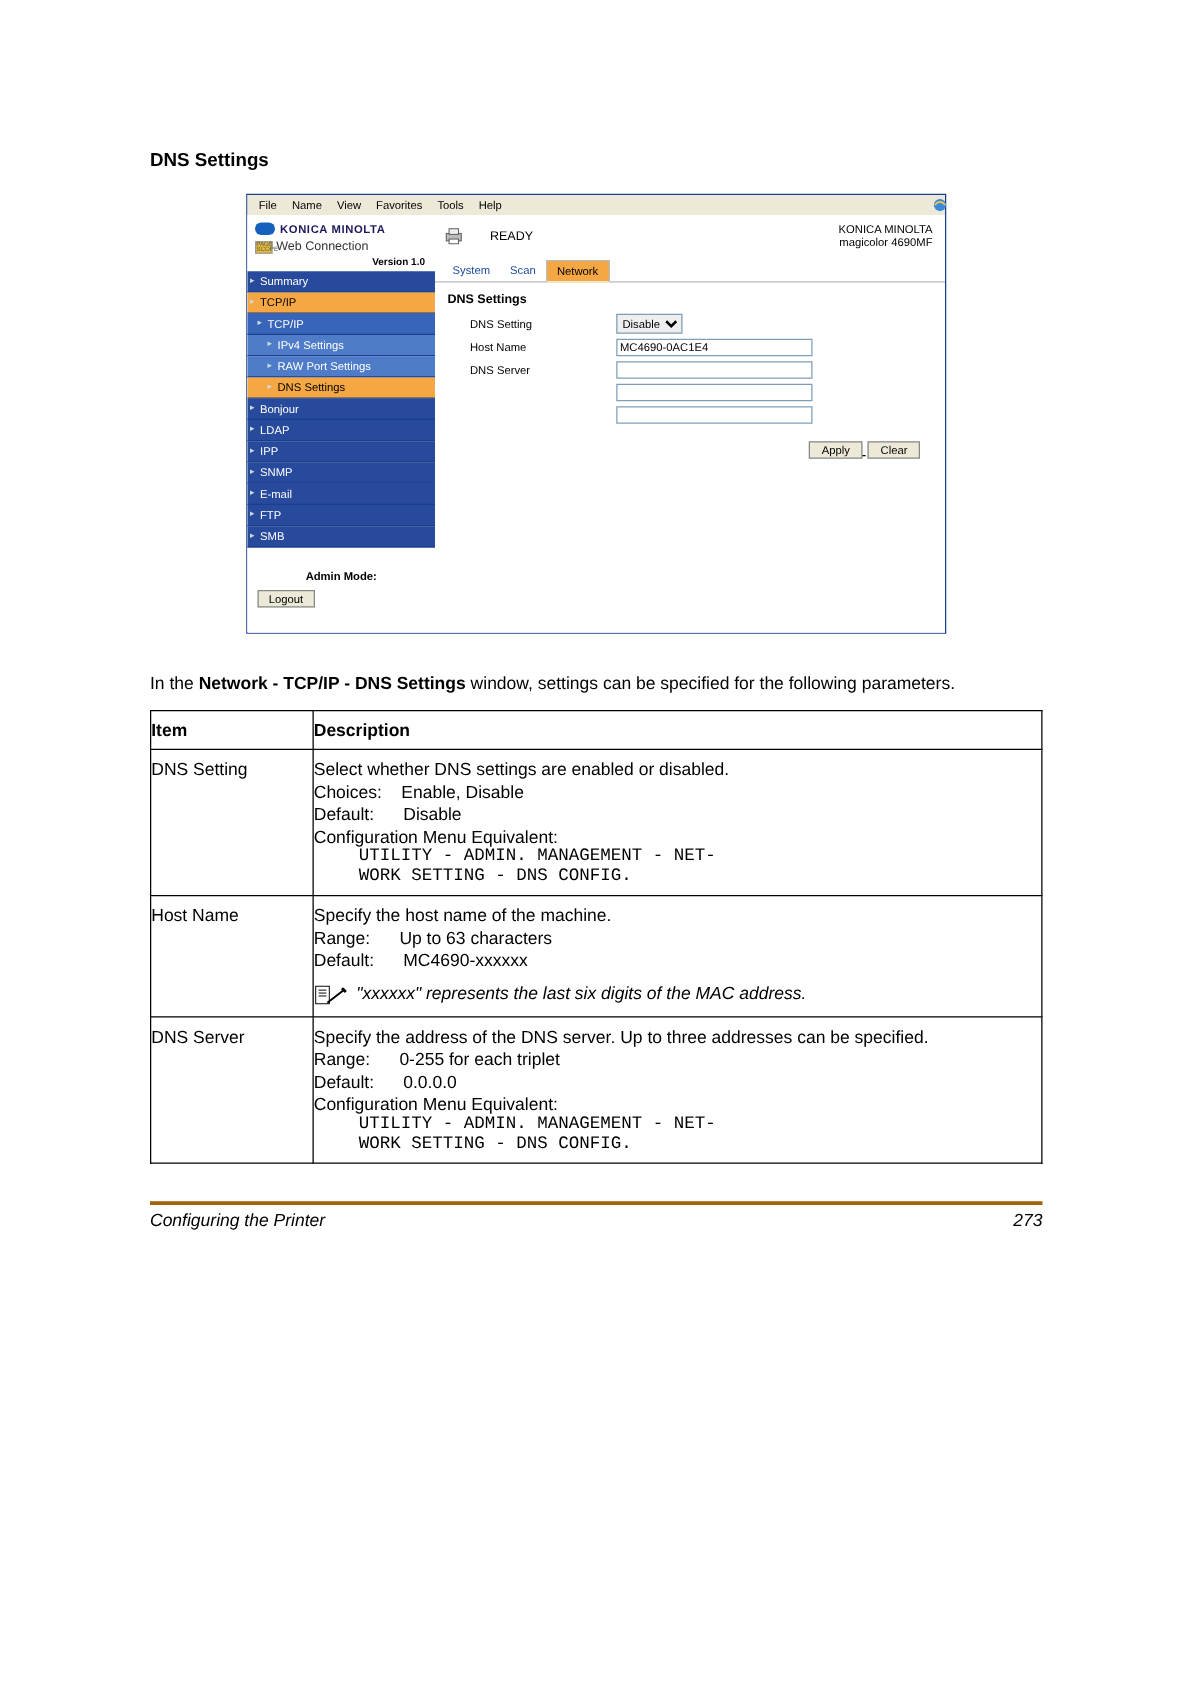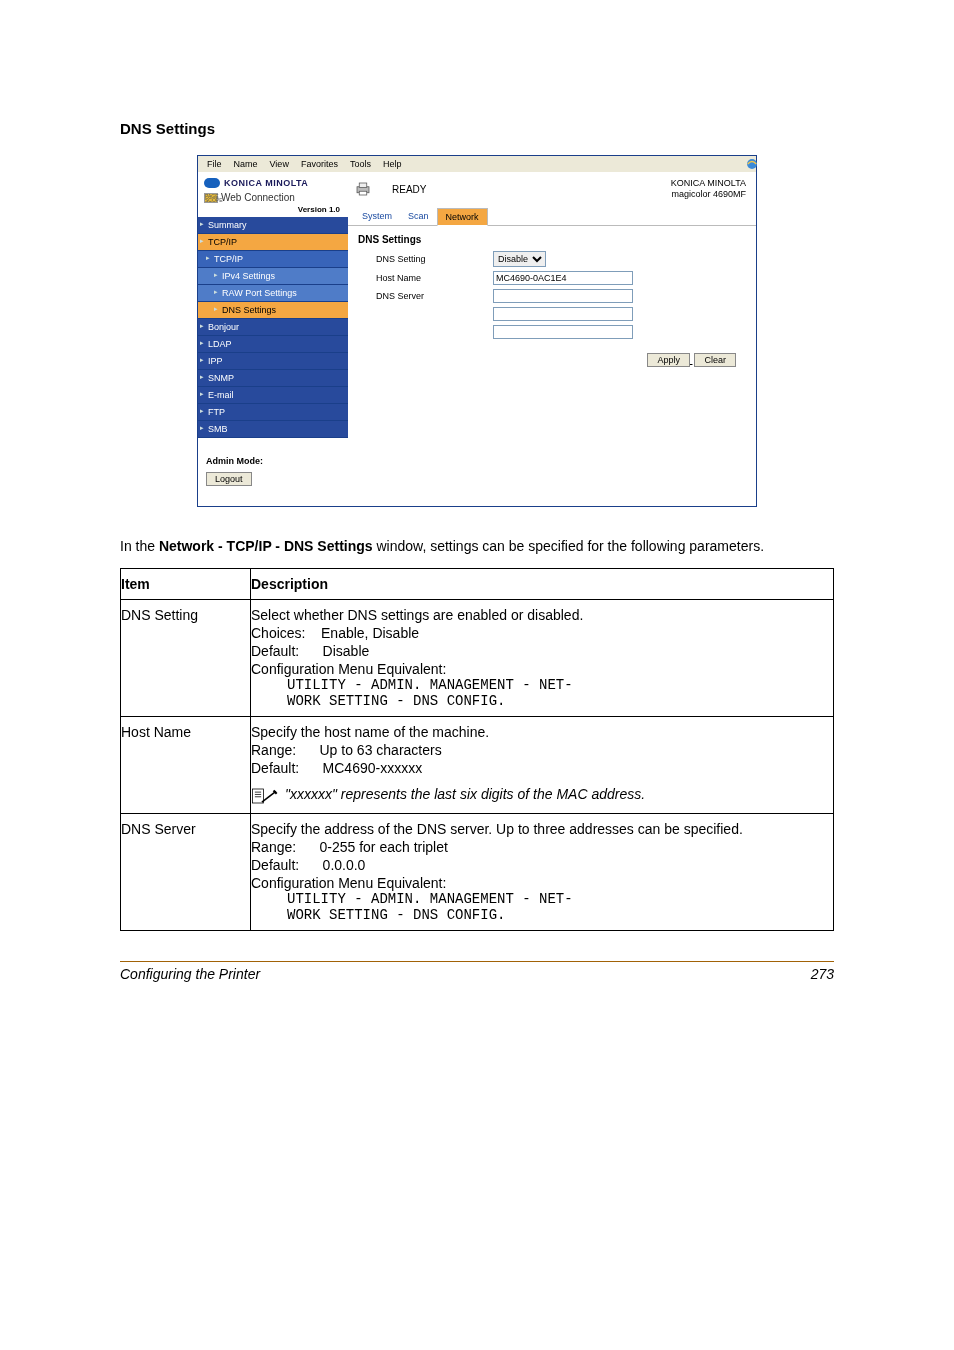--- a/index.html
+++ b/index.html
@@ -52,57 +52,57 @@
   .nav ul { list-style:none;}
   .nav li { color:#fff; font-size:9px; padding:3px 4px 3px 10px; border-bottom:1px solid #1a3f8a; cursor:pointer; position:relative;}
   .nav li.lvl0 { background:#284a9c;}
   .nav li.lvl1 { background:#3864b9; padding-left:16px;}
   .nav li.lvl2 { background:#4f7cc8; padding-left:24px;}
   .nav li.sel { background:#f4a742; color:#000;}
   .nav li::before{ content:"▸"; position:absolute; left:2px; font-size:7px; color:#cdd;}
   .nav li.lvl1::before{left:8px;}
   .nav li.lvl2::before{left:16px;}
   .adminblk { padding:18px 8px 20px 8px;}
-  .adminblk .amlabel { font-size:9px; font-weight:bold; margin-bottom:6px;}
+  .adminblk .amlabel { font-size:9px; font-weight:bold; margin-bottom:6px;text-align:center;}
   .adminblk button { font-size:9px; padding:1px 8px; background:#ece9d8; border:1px solid #888;}
 
   .rightcol { flex:1; padding:0; background:#fff;}
   .righttop { display:flex; padding:6px 10px 4px 6px;}
   .ready { display:flex; align-items:center; gap:20px; font-size:10px;}
   .printericon{ width:18px; height:18px; display:inline-block;}
   .printericon svg{width:18px;height:18px;}
   .deviceid { margin-left:auto; text-align:right; font-size:9px; line-height:11px;}
   .tabs { display:flex; padding:4px 0 0 6px; border-bottom:1px solid #bbb;}
   .tab { font-size:9px; padding:3px 8px; color:#1a4aa0; cursor:pointer;}
   .tab.active { background:#f4a742; color:#000; border:1px solid #bbb; border-bottom:1px solid #fff; margin-bottom:-1px;}
   .pane { padding:8px 10px 10px 10px;}
   .panehead { font-size:10px; font-weight:bold; margin-bottom:6px;}
   .formrow { display:flex; align-items:center; font-size:9px; margin-bottom:4px;}
   .formrow .flab { width:135px; padding-left:18px;}
   .formrow select,.formrow input[type=text]{ font-size:9px; border:1px solid #7f9db9;}
   .formrow select{ height:16px;}
-  .formrow input[type=text]{ width:140px; height:14px; padding:0 2px;}
+  .formrow input[type=text]{ width:157px; height:14px; padding:0 2px;}
   .btnrow { text-align:right; padding:10px 10px 0 0;text-decoration:underline;}
   .btnrow button{ font-size:9px; padding:1px 9px; background:#ece9d8; border:1px solid #888; margin-left:2px;}
 
   
   .bodytext { font-size:14px; line-height:1.35; margin-bottom:12px;}
   .bodytext b{ font-weight:bold;}
   table.spec { width:100%; border-collapse:collapse; font-size:14px;}
   table.spec th, table.spec td { border:1px solid #000; padding:7px 0; vertical-align:top; text-align:left;}
   table.spec th { font-weight:bold;}
   table.spec .kv { margin:2px 0;}
   table.spec .kv .k{ display:inline-block;}
   table.spec .note { display:flex; align-items:flex-start; gap:6px; margin-top:10px; font-style:italic;}
   table.spec .noteicon{ width:28px; height:20px; flex:none;}
   table.spec .noteicon svg{ width:28px; height:20px;}
   code,.mono{ font-family:"Courier New",monospace; font-size:14px;}
   .indent{ padding-left:36px;}
 
-  .footer { margin-top:30px; border-top:1px solid #a16207; padding-top:4px; display:flex; font-size:14px;text-align:right;}
+  .footer { margin-top:30px; border-top:3px solid #a16207; padding-top:4px; display:flex; font-size:14px;text-align:right;}
   .footer .ftitle { font-style:italic;}
   .footer .fpage { margin-left:auto; font-style:italic;}
 </style>
 </head>
 <body>
 
 <div class="heading">DNS Settings</div>
 
 <div class="shot">
   <div class="menubar">

